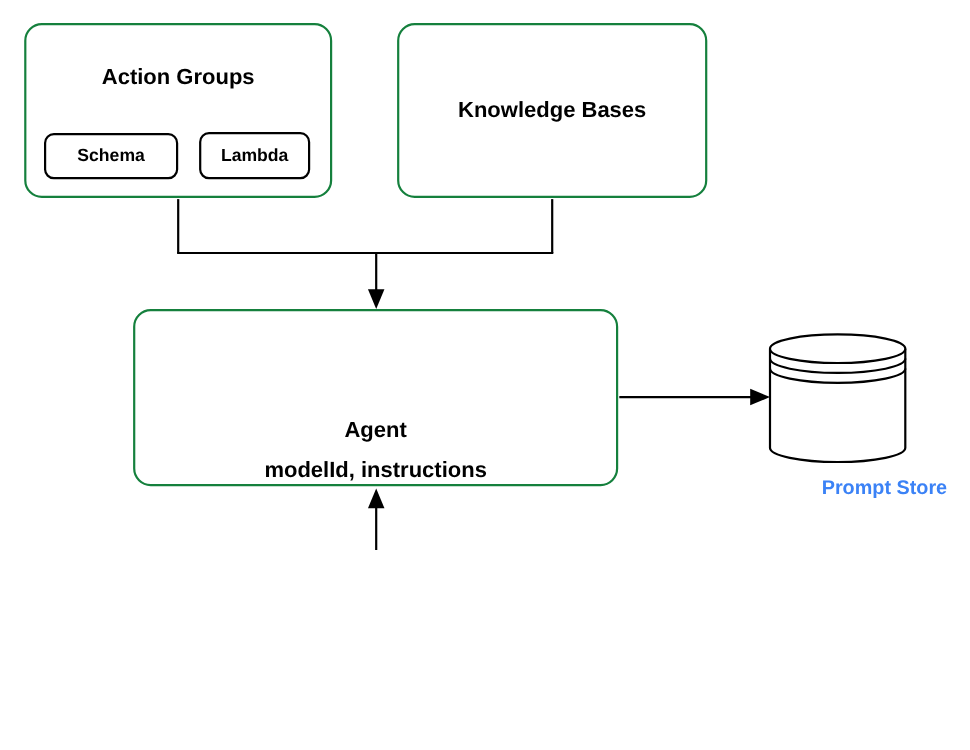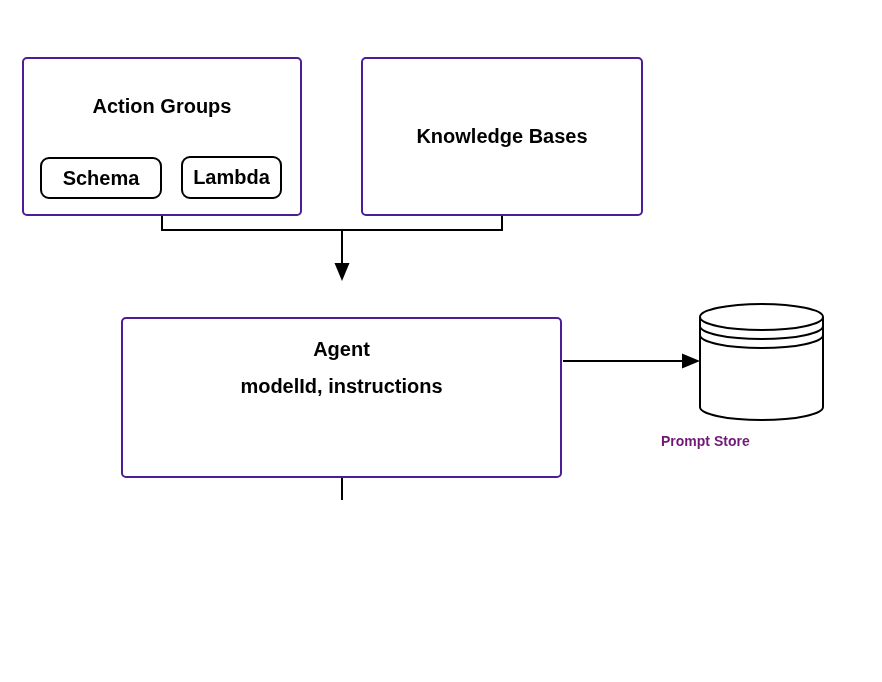--- a/index.html
+++ b/index.html
@@ -19,44 +19,43 @@
     position: absolute;
     left: 0;
     top: 0;
     width: 882px;
     height: 682px;
   }
   .node {
     position: absolute;
     box-sizing: border-box;
     background: #ffffff;
-    border: 2px solid #4c1d95;
-    border-radius: 5px;
+    border: 2px solid #15803d;
+    border-radius: 16px;
     color: #000000;
     font-weight: bold;
     font-size: 20px;
     text-align: center;
-    margin-top: 36px;
   }
   .node.centered {
     display: flex;
     align-items: center;
     justify-content: center;
   }
   .subnode {
     position: absolute;
     box-sizing: border-box;
     background: #ffffff;
     border: 2px solid #000000;
     border-radius: 9px;
     display: flex;
     align-items: center;
     justify-content: center;
     font-weight: bold;
-    font-size: 20px;
+    font-size: 16px;
     color: #000000;
   }
   .group-title {
     position: absolute;
     left: 0;
     right: 0;
     top: 36px;
     text-align: center;
     font-weight: bold;
     font-size: 20px;
@@ -64,31 +63,31 @@
   }
   .agent-lines {
     position: absolute;
     left: 0;
     right: 0;
     top: 0;
     bottom: 0;
     display: flex;
     flex-direction: column;
     align-items: center;
-    justify-content: flex-start;
+    justify-content: flex-end;
     padding-top: 18px;
     gap: 13px;
     line-height: 24px;
   }
   .free-label {
     position: absolute;
-    text-align: left;
+    text-align: right;
     font-weight: bold;
-    font-size: 14px;
-    color: #701a75;
+    font-size: 18px;
+    color: #3b82f6;
   }
 </style>
 </head>
 <body>
 
 <div id="canvas">
 
   <svg class="edge-layer" width="882" height="682" viewBox="0 0 882 682" fill="none" stroke="#000000" stroke-width="2">
 
     <path d="M162 181 V230"></path>

